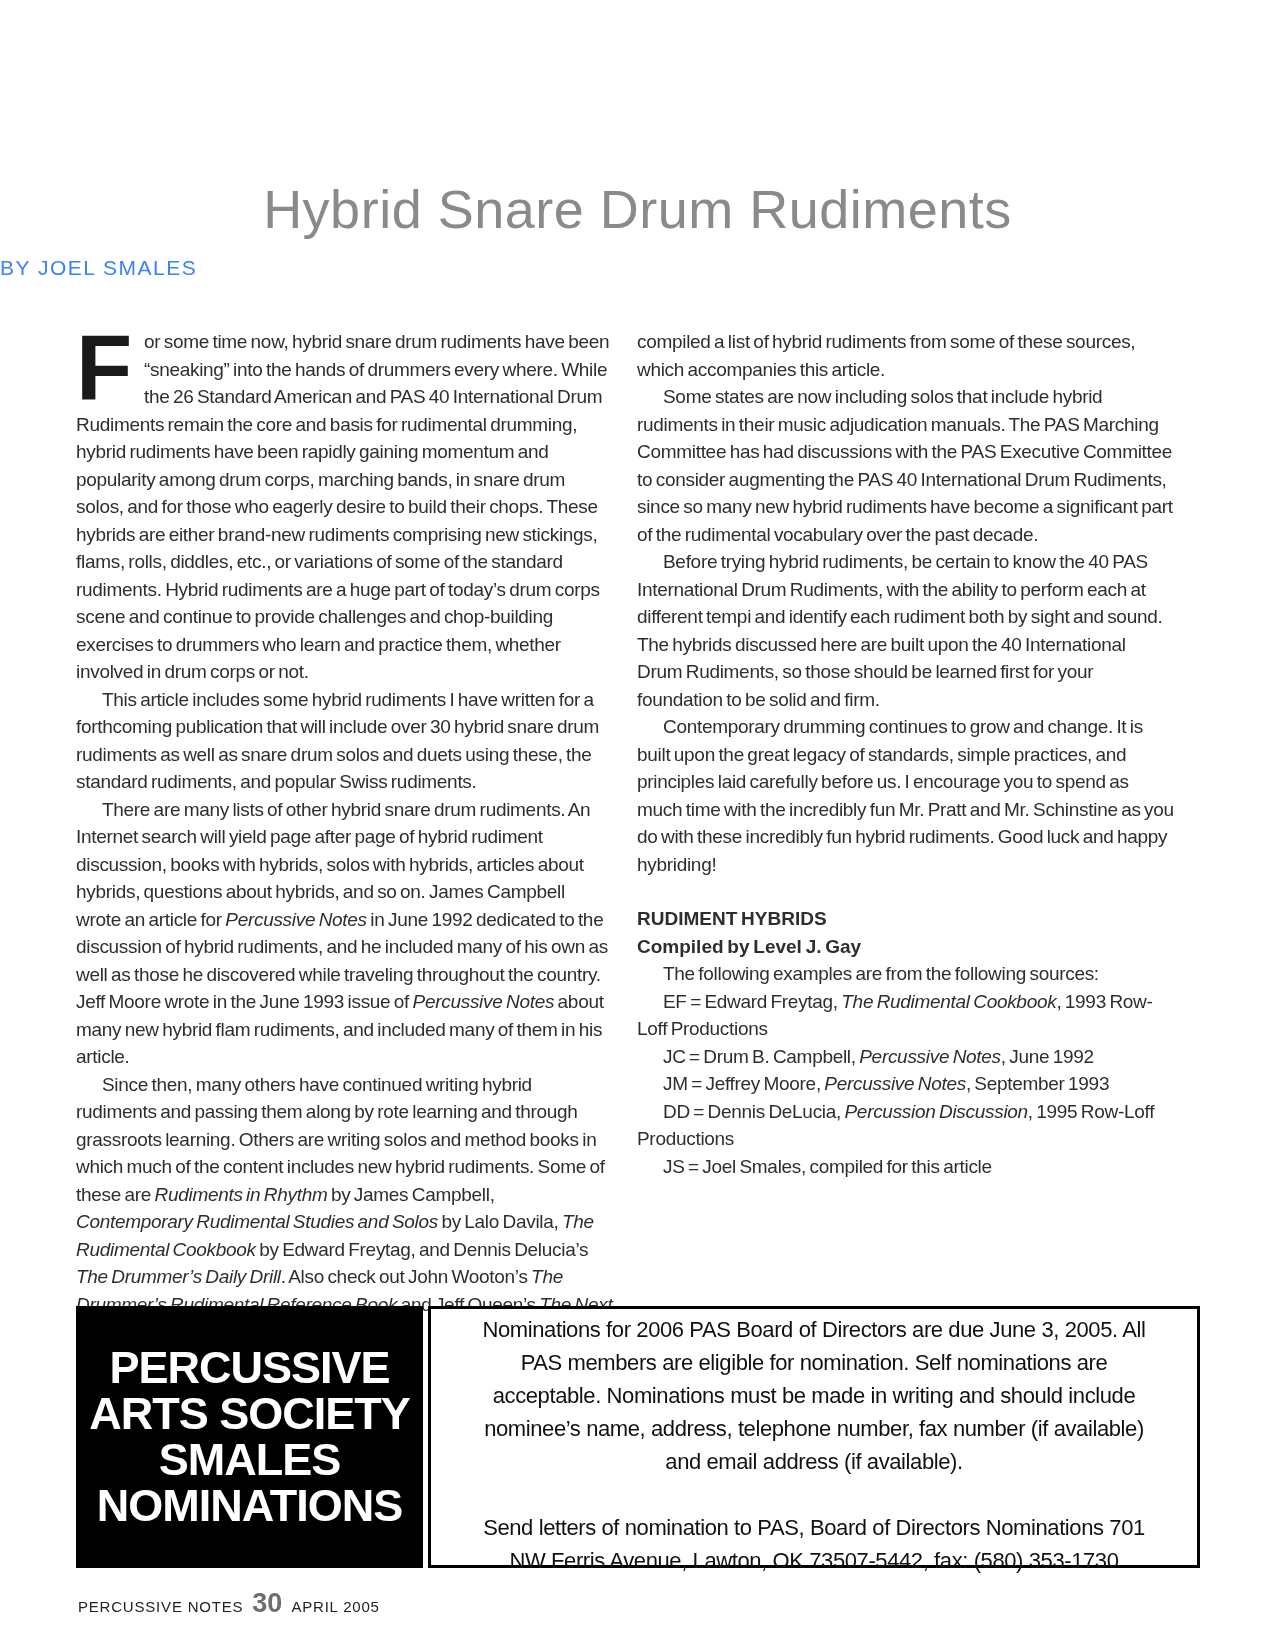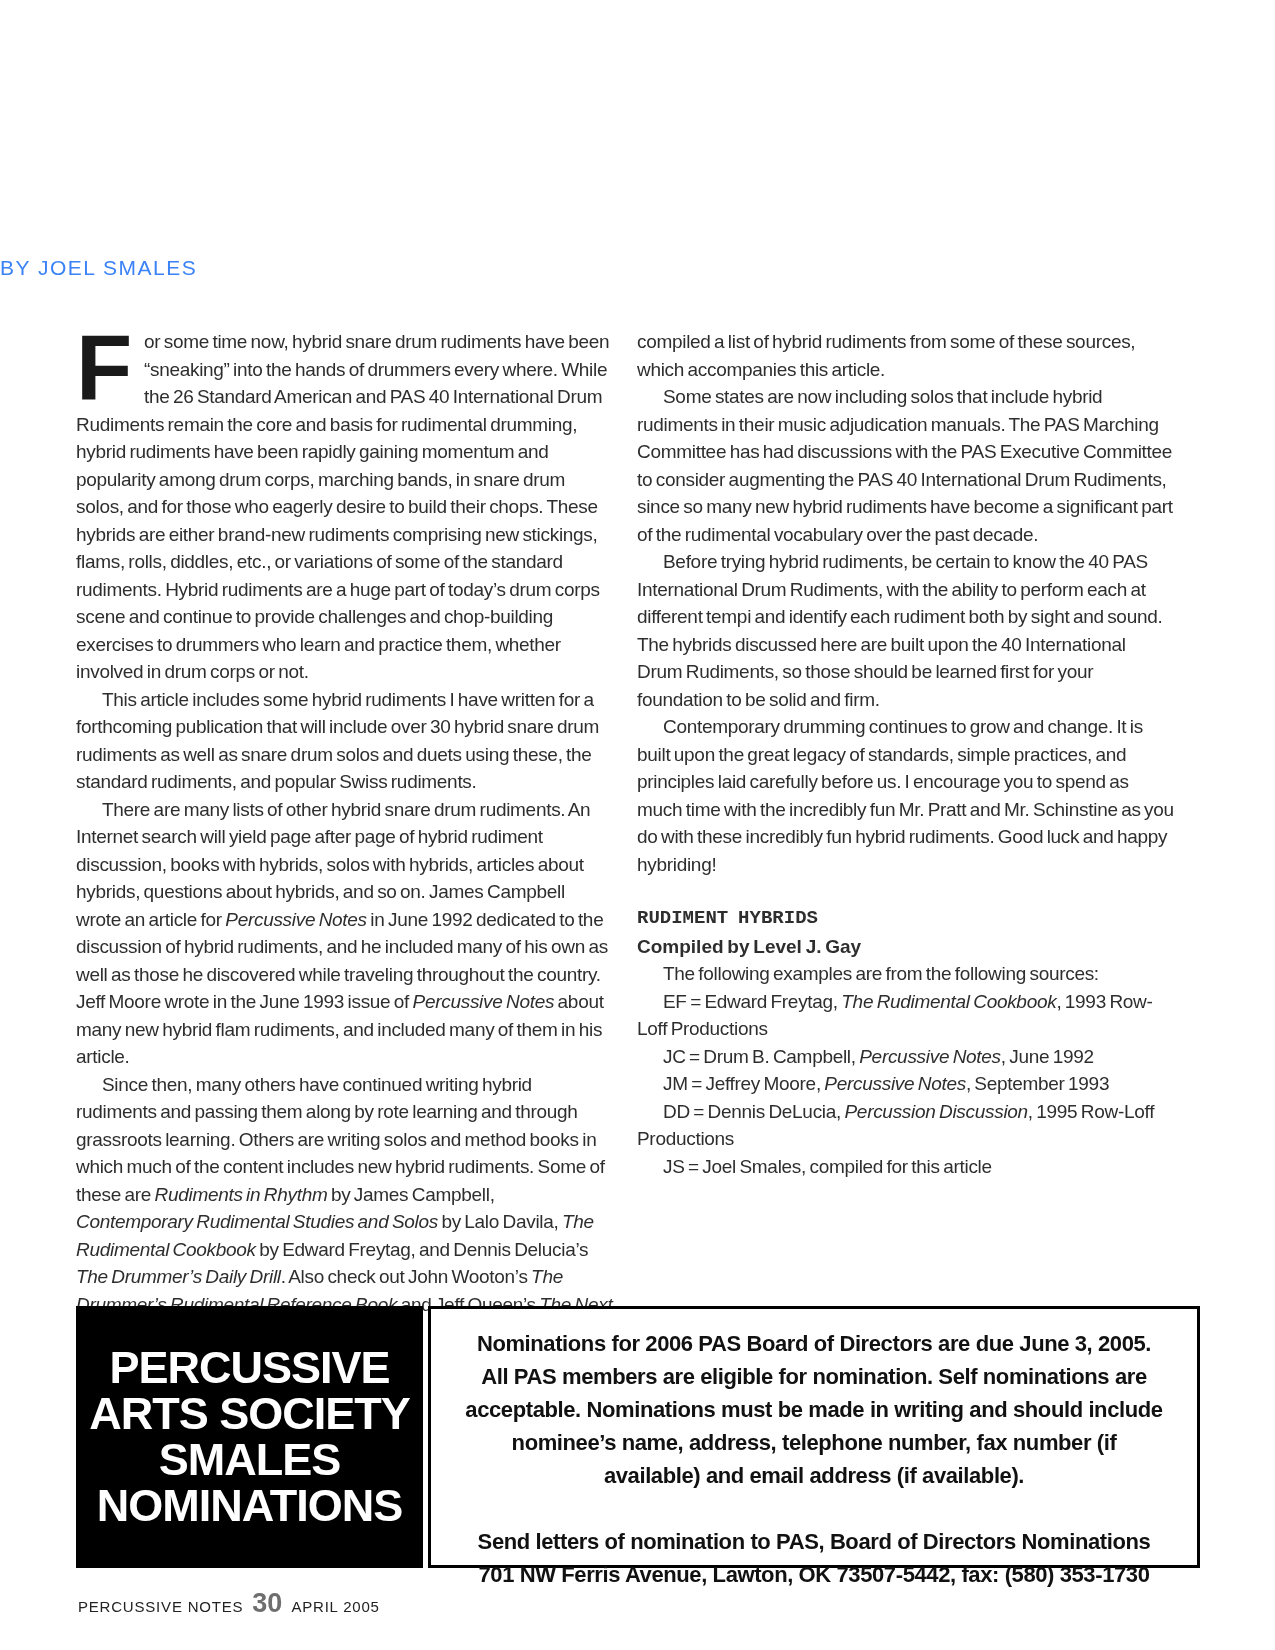--- a/index.html
+++ b/index.html
@@ -42,21 +42,21 @@
     width: 537px;
     font-size: 19px;
     line-height: 27.5px;
     letter-spacing: -0.3px;
     word-spacing: -1.5px;
     text-align: left;
   }
   .para { margin: 0; }
   .para.indent { text-indent: 26px; }
   .para.bold { font-weight: 700; letter-spacing: 0; }
-  .para.gap { margin-top: 27px; font-family: Liberation Mono, monospace; }
+  .para.gap { margin-top: 27px; }
   .dropcap {
     float: left;
     font-size: 92px;
     line-height: 70px;
     font-weight: 700;
     color: #1a1a1a;
     margin: 4px 12px 2px 0;
   }
   .board-box {
     position: absolute;
@@ -81,24 +81,23 @@
   }
   .nomination-box {
     position: absolute;
     left: 428px;
     top: 1306px;
     width: 772px;
     height: 262px;
     box-sizing: border-box;
     border: 3px solid #000000;
     background: #ffffff;
-    padding: 18px 34px 0 34px;
+    padding: 4px 34px 0 34px;
     text-align: center;
     color: #111111;
-    font-weight: bold;
   }
   .nomination-para {
     margin: 0;
     font-size: 22px;
     line-height: 33px;
     letter-spacing: -0.4px;
   }
   .nomination-para.second { margin-top: 33px; }
   .footer {
     position: absolute;
@@ -118,20 +117,21 @@
     font-weight: 700;
     color: #6e6e6e;
   }
   i { font-style: italic; }
 </style>
 </head>
 <body>
 
 <div class="page">
 
+  <div class="article-title">Hybrid Snare Drum Rudiments</div>
 
   <div class="byline">BY JOEL SMALES</div>
 
   <div class="columns">
     <div class="col">
         <p class="para"><span class="dropcap">F</span><span>or some time now, hybrid snare drum rudiments have been “sneaking” into the hands of drummers every where. While the 26 Standard American and PAS 40 International Drum Rudiments remain the core and basis for rudimental drumming, hybrid rudiments have been rapidly gaining momentum and popularity among drum corps, marching bands, in snare drum solos, and for those who eagerly desire to build their chops. These hybrids are either brand-new rudiments comprising new stickings, flams, rolls, diddles, etc., or variations of some of the standard rudiments. Hybrid rudiments are a huge part of today’s drum corps scene and continue to provide challenges and chop-building exercises to drummers who learn and practice them, whether involved in drum corps or not.</span></p>
         <p class="para indent"><span>This article includes some hybrid rudiments I have written for a forthcoming publication that will include over 30 hybrid snare drum rudiments as well as snare drum solos and duets using these, the standard rudiments, and popular Swiss rudiments.</span></p>
         <p class="para indent"><span>There are many lists of other hybrid snare drum rudiments. An Internet search will yield page after page of hybrid rudiment discussion, books with hybrids, solos with hybrids, articles about hybrids, questions about hybrids, and so on. James Campbell wrote an article for </span><i>Percussive Notes</i><span> in June 1992 dedicated to the discussion of hybrid rudiments, and he included many of his own as well as those he discovered while traveling throughout the country. Jeff Moore wrote in the June 1993 issue of </span><i>Percussive Notes</i><span> about many new hybrid flam rudiments, and included many of them in his article.</span></p>
         <p class="para indent"><span>Since then, many others have continued writing hybrid rudiments and passing them along by rote learning and through grassroots learning. Others are writing solos and method books in which much of the content includes new hybrid rudiments. Some of these are </span><i>Rudiments in Rhythm</i><span> by James Campbell, </span><i>Contemporary Rudimental Studies and Solos</i><span> by Lalo Davila, </span><i>The Rudimental Cookbook</i><span> by Edward Freytag, and Dennis Delucia’s </span><i>The Drummer’s Daily Drill</i><span>. Also check out John Wooton’s </span><i>The Drummer’s Rudimental Reference Book</i><span> and Jeff Queen’s </span><i>The Next Level</i><span>. Kirk Gay has</span></p>
       </div>

